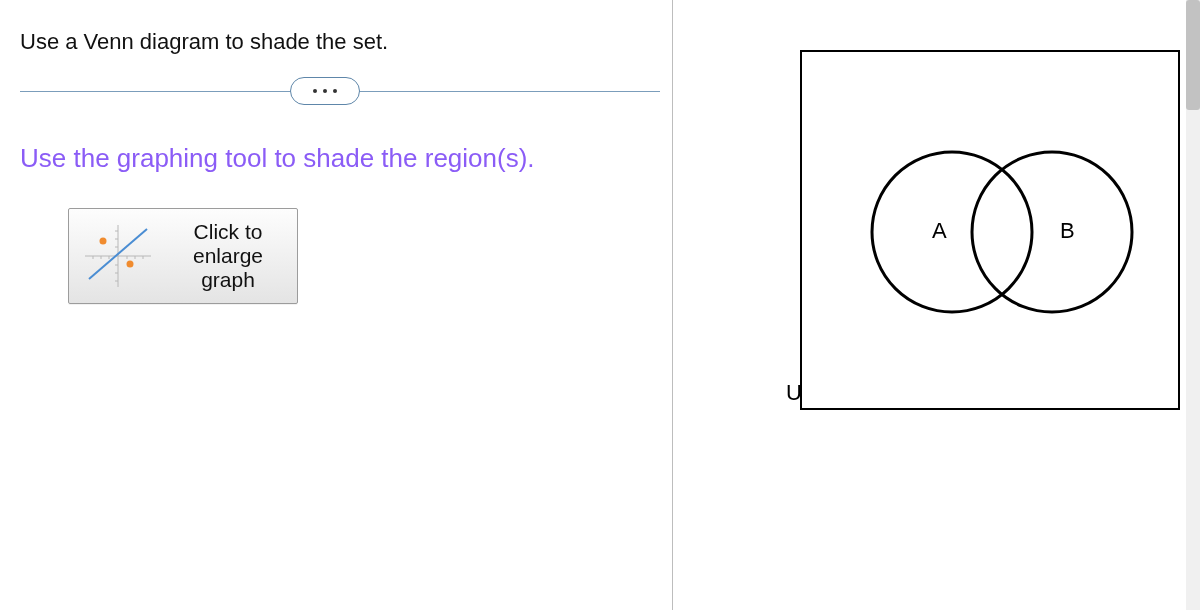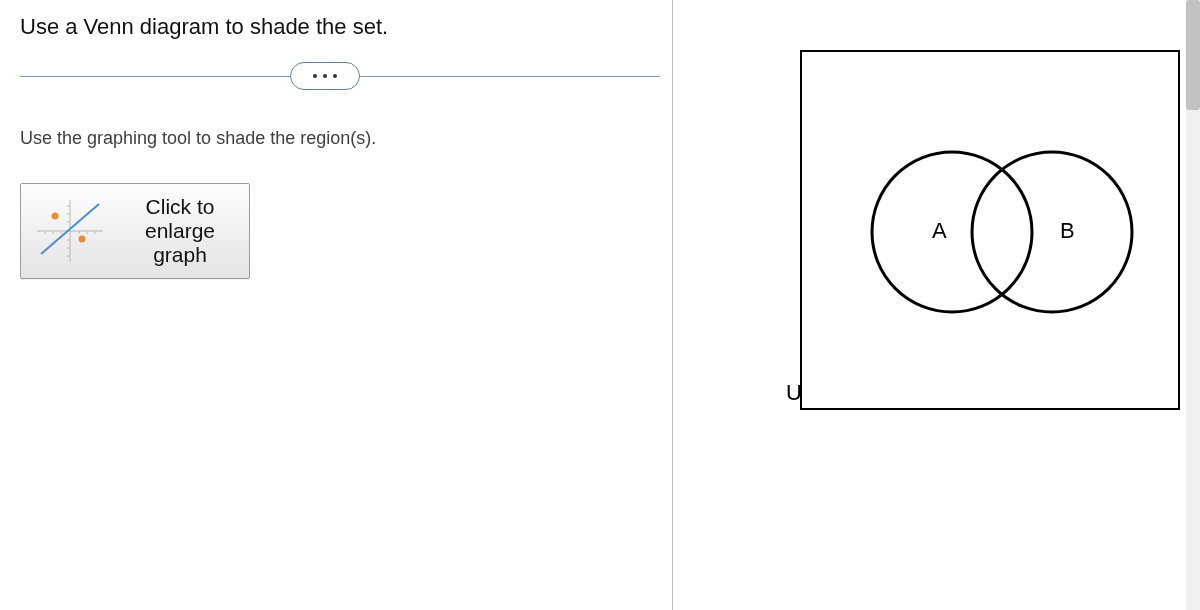--- a/index.html
+++ b/index.html
@@ -11,21 +11,21 @@
     font-family: Arial, Helvetica, sans-serif;
     background: #fff;
     position: relative;
   }
   .left-pane {
     position: absolute;
     left: 0;
     top: 0;
     width: 670px;
     height: 600px;
-    padding: 14px 20px;
+    padding: 29px 20px;
   }
   .divider-v {
     position: absolute;
     left: 672px;
     top: 0;
     width: 1px;
     height: 610px;
     background: #bdbdbd;
   }
   .right-pane {
@@ -78,35 +78,36 @@
     gap: 6px;
   }
   .hr-pill .dots span {
     width: 4px;
     height: 4px;
     background: #333;
     border-radius: 50%;
     display: block;
   }
   .inst2 {
-    font-size: 18px;
-    color: #404040;
+    font-size: 26px;
+    color: #8b5cf6;
     margin: 0 0 34px 0;
   }
   .enlarge-btn {
     width: 230px;
     height: 96px;
     background: linear-gradient(#fdfdfd, #e4e4e4);
     border: 1px solid #9c9c9c;
     border-radius: 2px;
     display: flex;
     align-items: center;
     padding: 6px 10px;
     cursor: pointer;
     box-shadow: 0 1px 0 rgba(0,0,0,0.05);
+    margin-left: 48px;
   }
   .enlarge-btn .thumb {
     width: 78px;
     height: 74px;
     position: relative;
     margin-right: 12px;
   }
   .enlarge-btn .label {
     font-size: 21px;
     line-height: 1.15;

